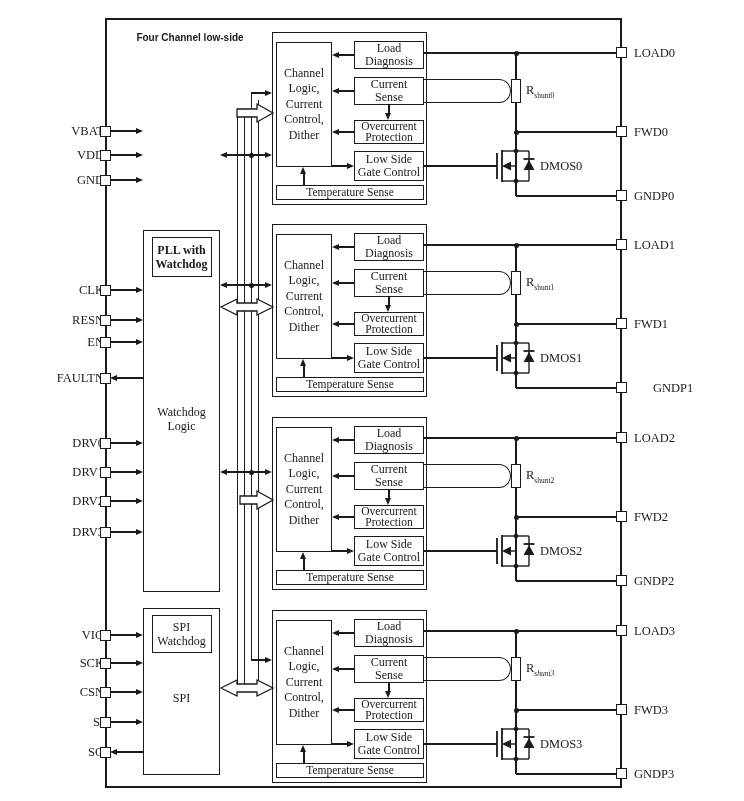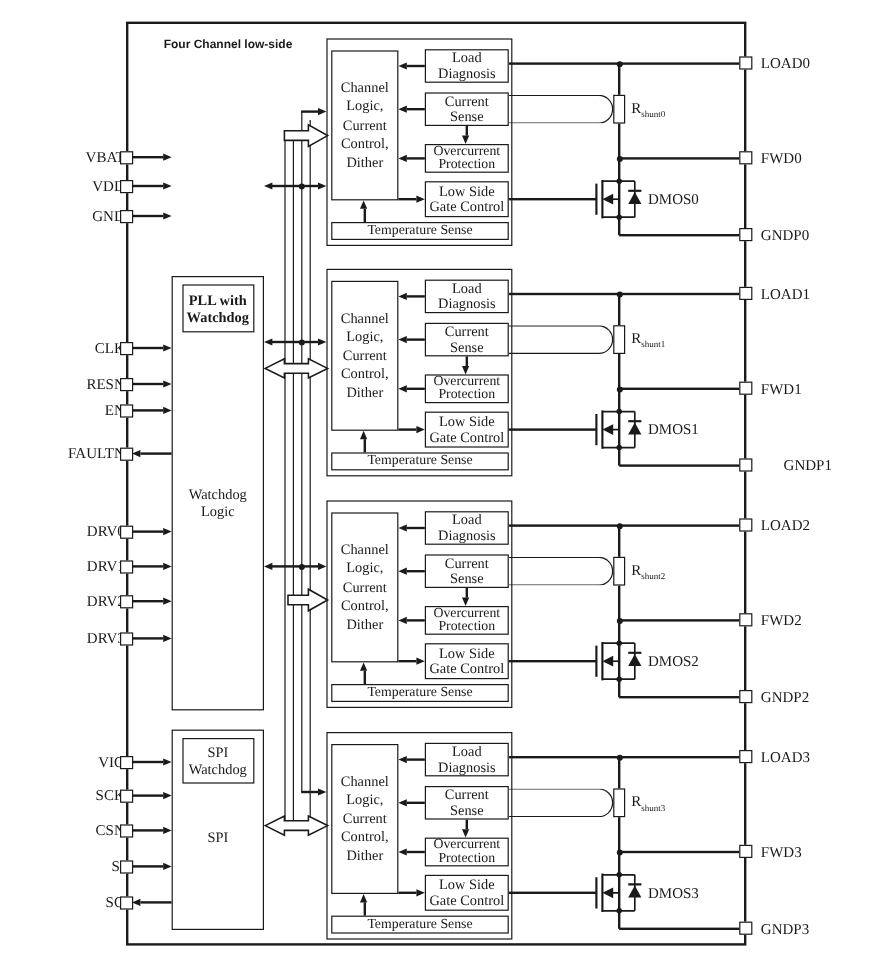--- a/index.html
+++ b/index.html
@@ -497,21 +497,21 @@
     <div class="hline" style="left:204px;top:20.3px;width:193px;"></div>
     <div class="vline" style="left:295.3px;top:21px;height:143px;"></div>
     <div class="dot" style="left:293.5px;top:18.5px;"></div>
     <div class="hline" style="left:296px;top:99.3px;width:101px;"></div>
     <div class="dot" style="left:293.5px;top:97.5px;"></div>
     <div class="hline" style="left:296px;top:163.3px;width:101px;"></div>
 
     <div class="caps" style="left:204px;top:47px;width:87px;height:24px;"></div>
     <div class="box box-thin" style="left:291px;top:47px;width:10px;height:24px;"></div>
     <div class="pin-label" style="left:306px;top:51px;">
-      <span>R</span><sub style="font-size:7.5px;">shunt3</sub>
+      <span>R</span><sub style="font-size:7.5px;font-style:italic;">shunt3</sub>
     </div>
 
     <div class="box" style="left:52px;top:0;width:155px;height:173px;border-width:1.6px;background:transparent;"></div>
 
     <div class="box" style="left:56px;top:10px;width:56px;height:125px;display:flex;flex-direction:column;justify-content:center;">
       <div class="txt" style="line-height:15.5px;">
         <div>Channel</div>
         <div>Logic,</div>
         <div>Current</div>
         <div>Control,</div>

